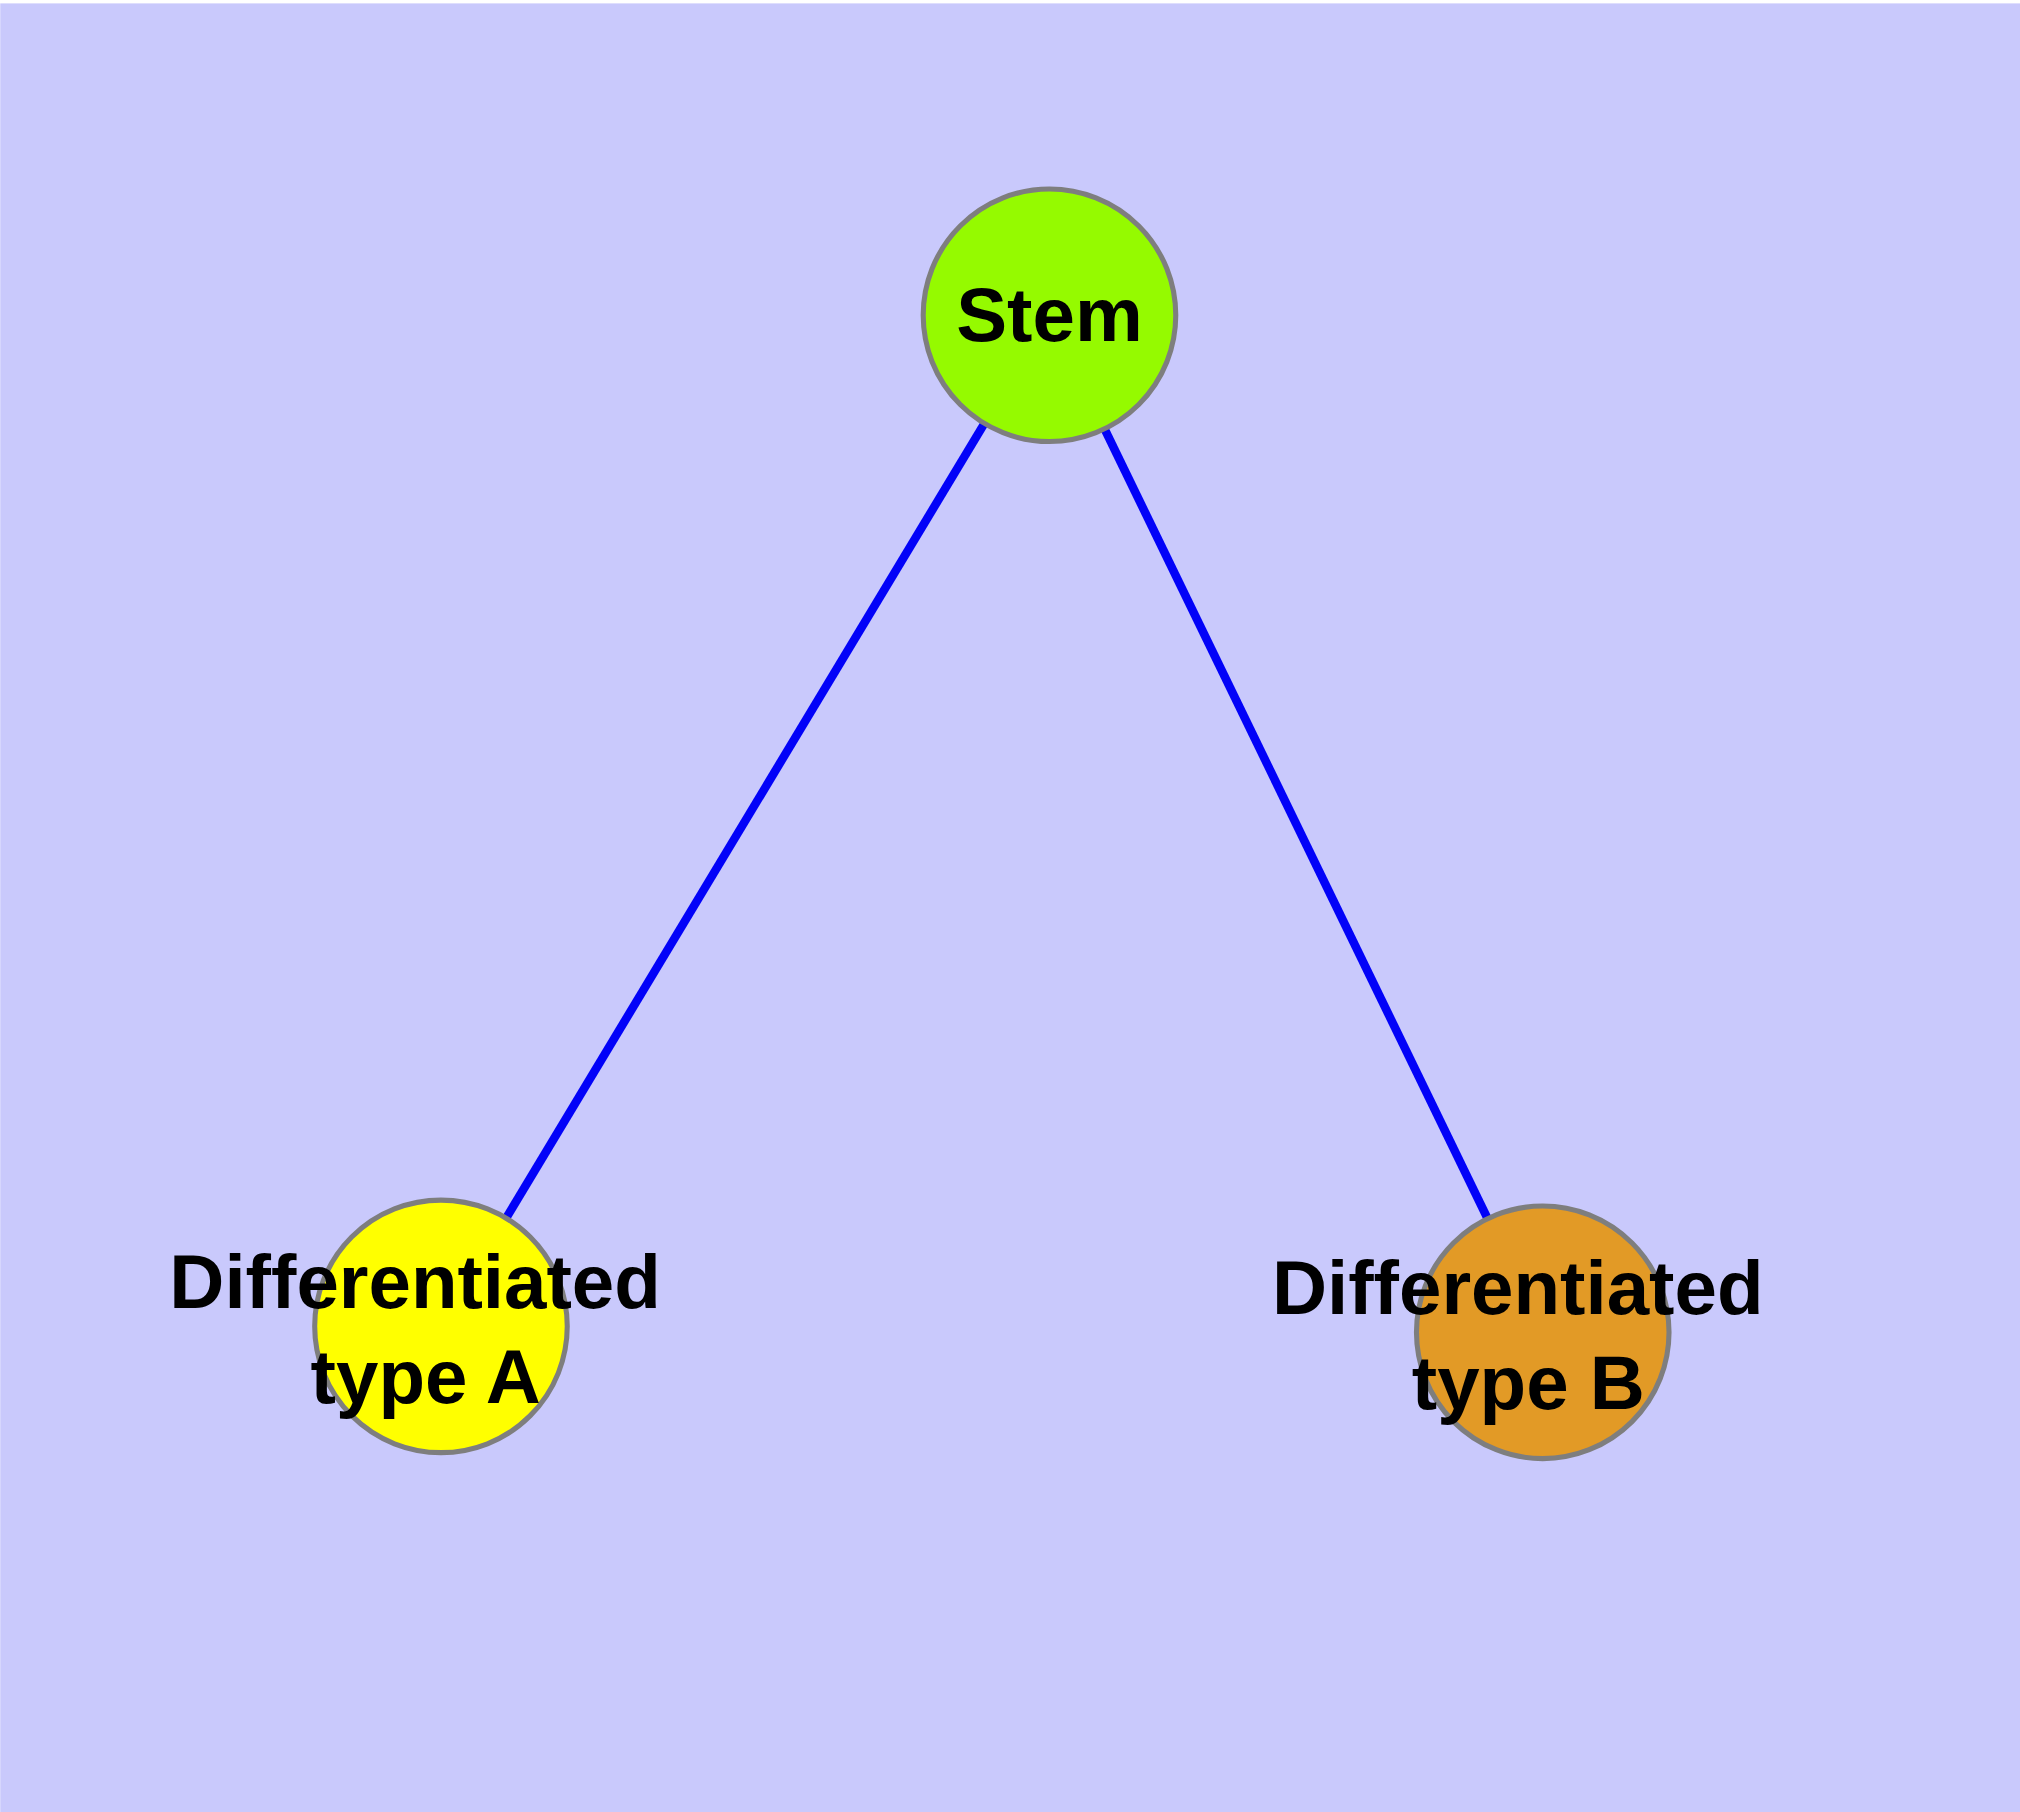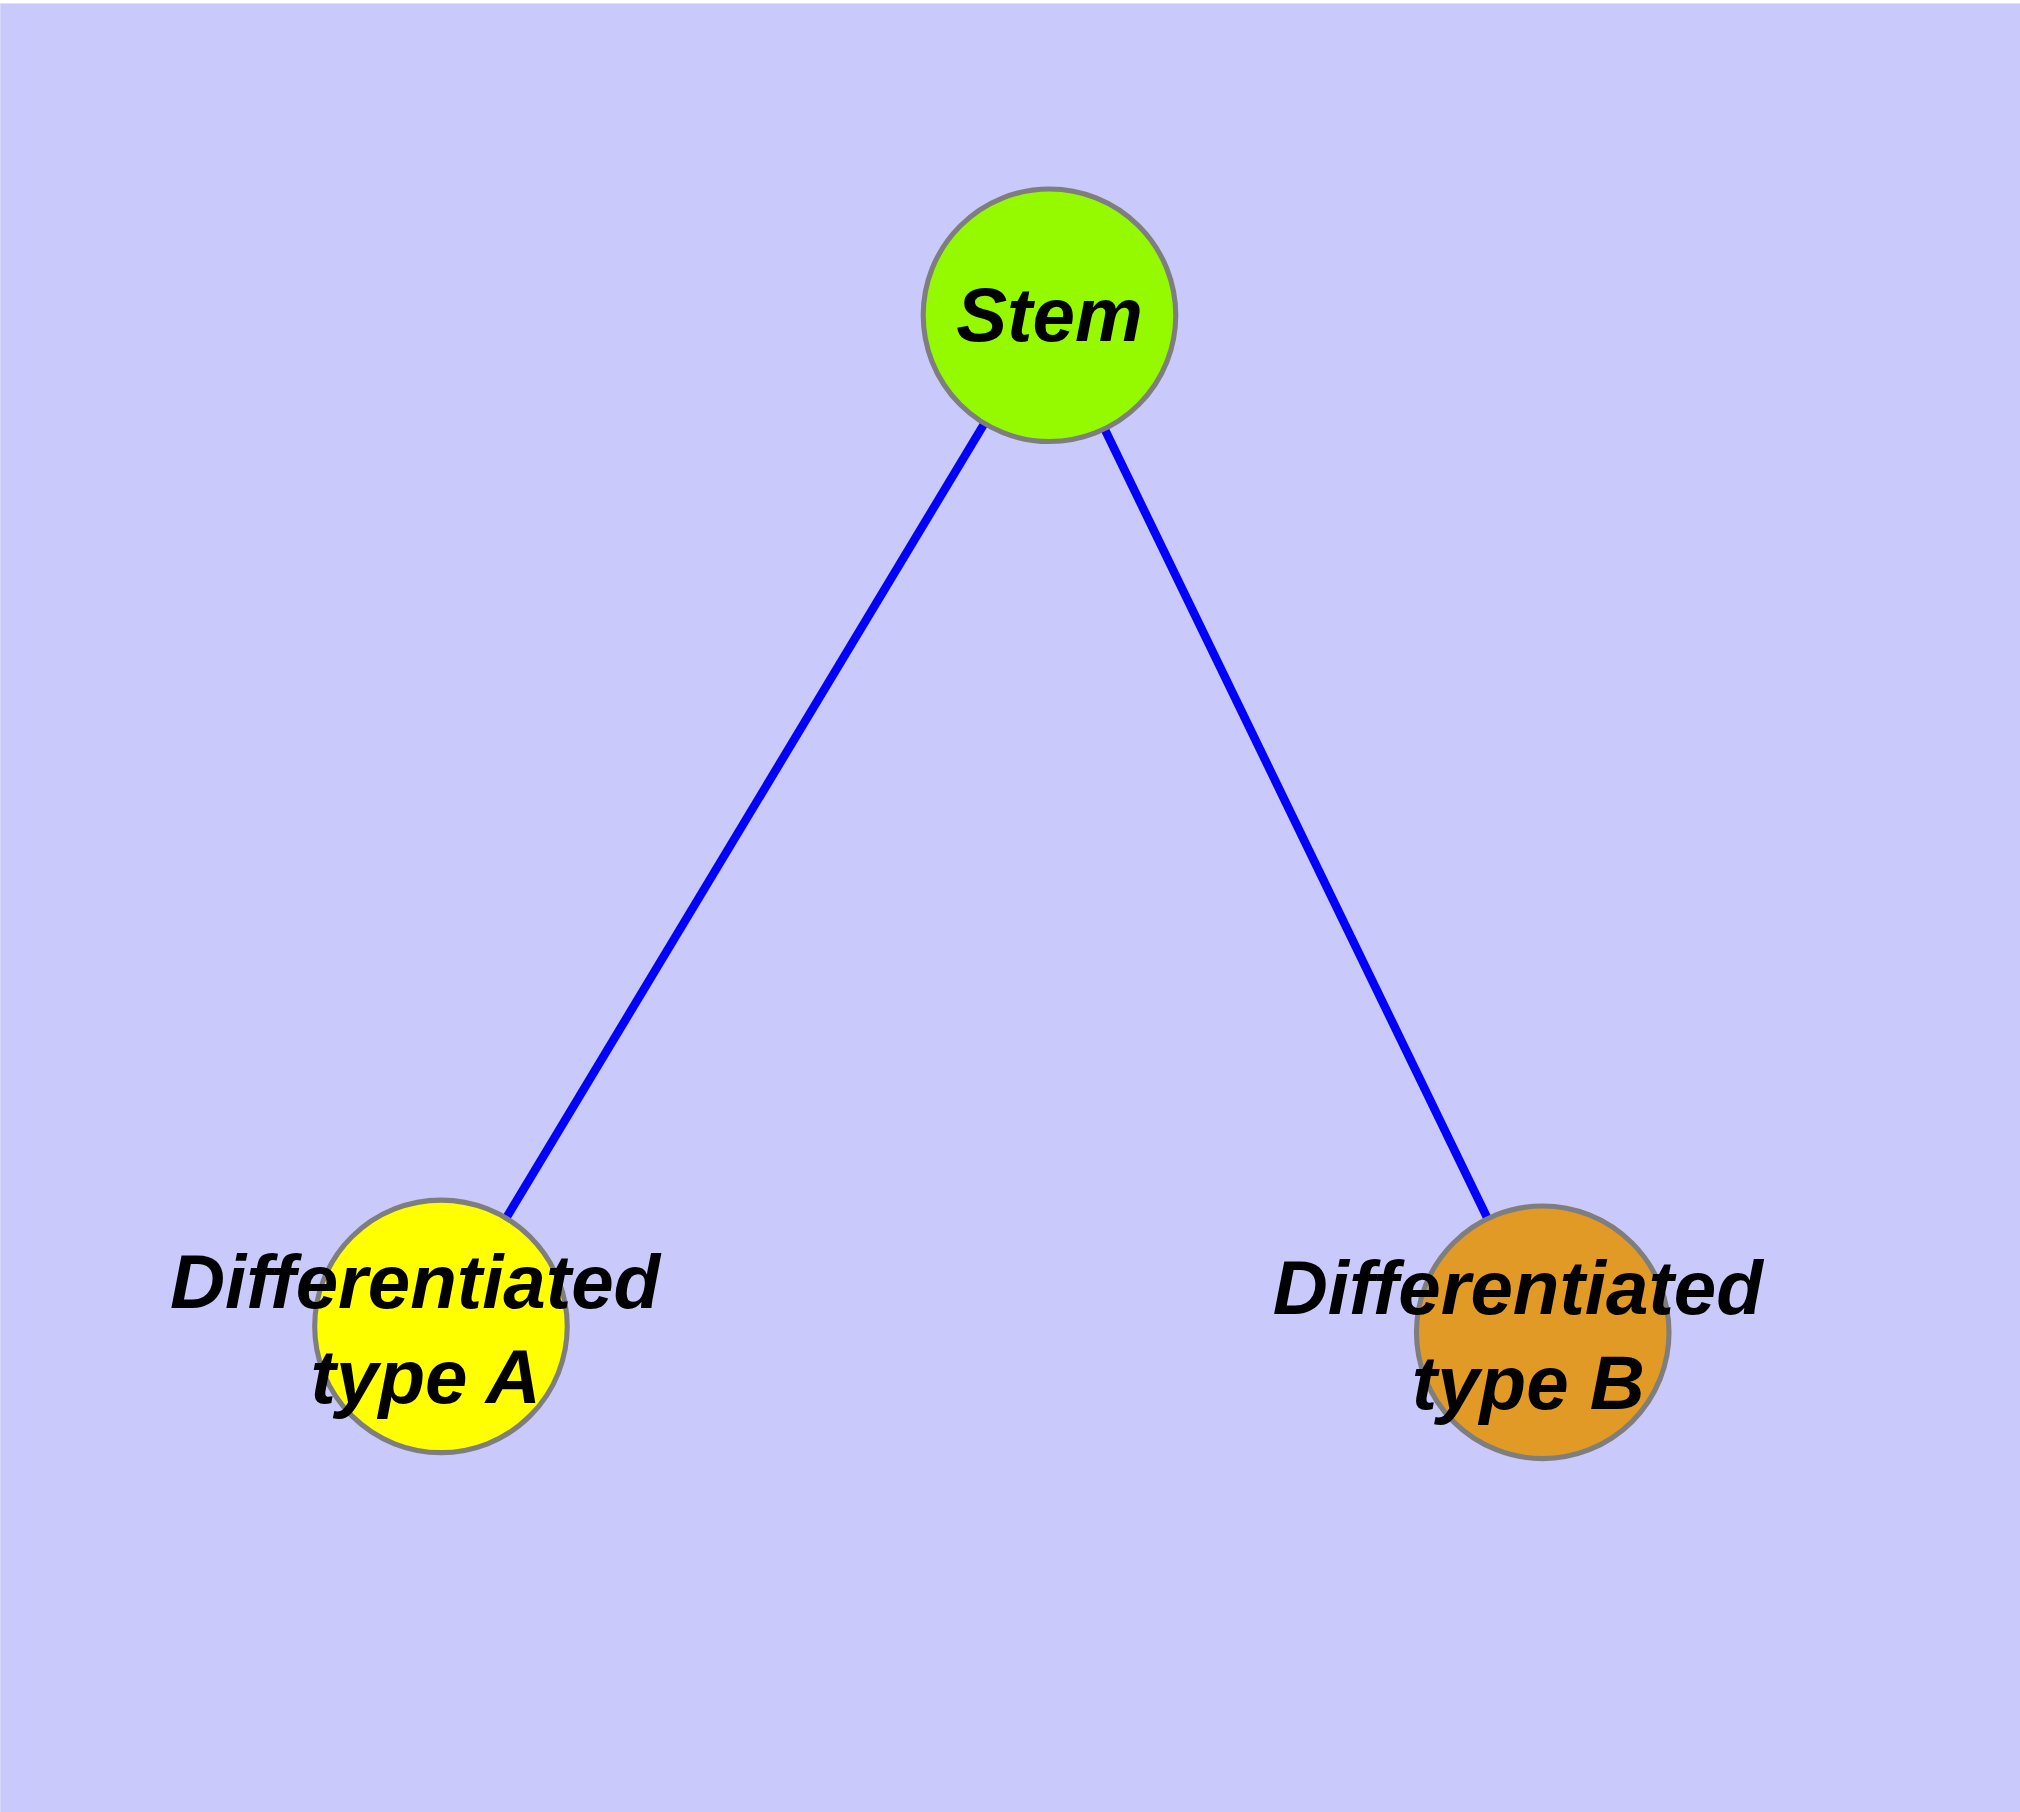--- a/index.html
+++ b/index.html
@@ -7,21 +7,20 @@
     padding: 0;
     width: 2021px;
     height: 1812px;
     background: #ffffff;
     overflow: hidden;
   }
   .stage {
     position: relative;
     width: 2021px;
     height: 1560px;
-    font-style: italic;
   }
   svg.graph {
     display: block;
     width: 2021px;
     height: 1812px;
   }
   .node-label {
     font-family: "Liberation Sans", sans-serif;
     font-weight: bold;
     font-size: 90px;

